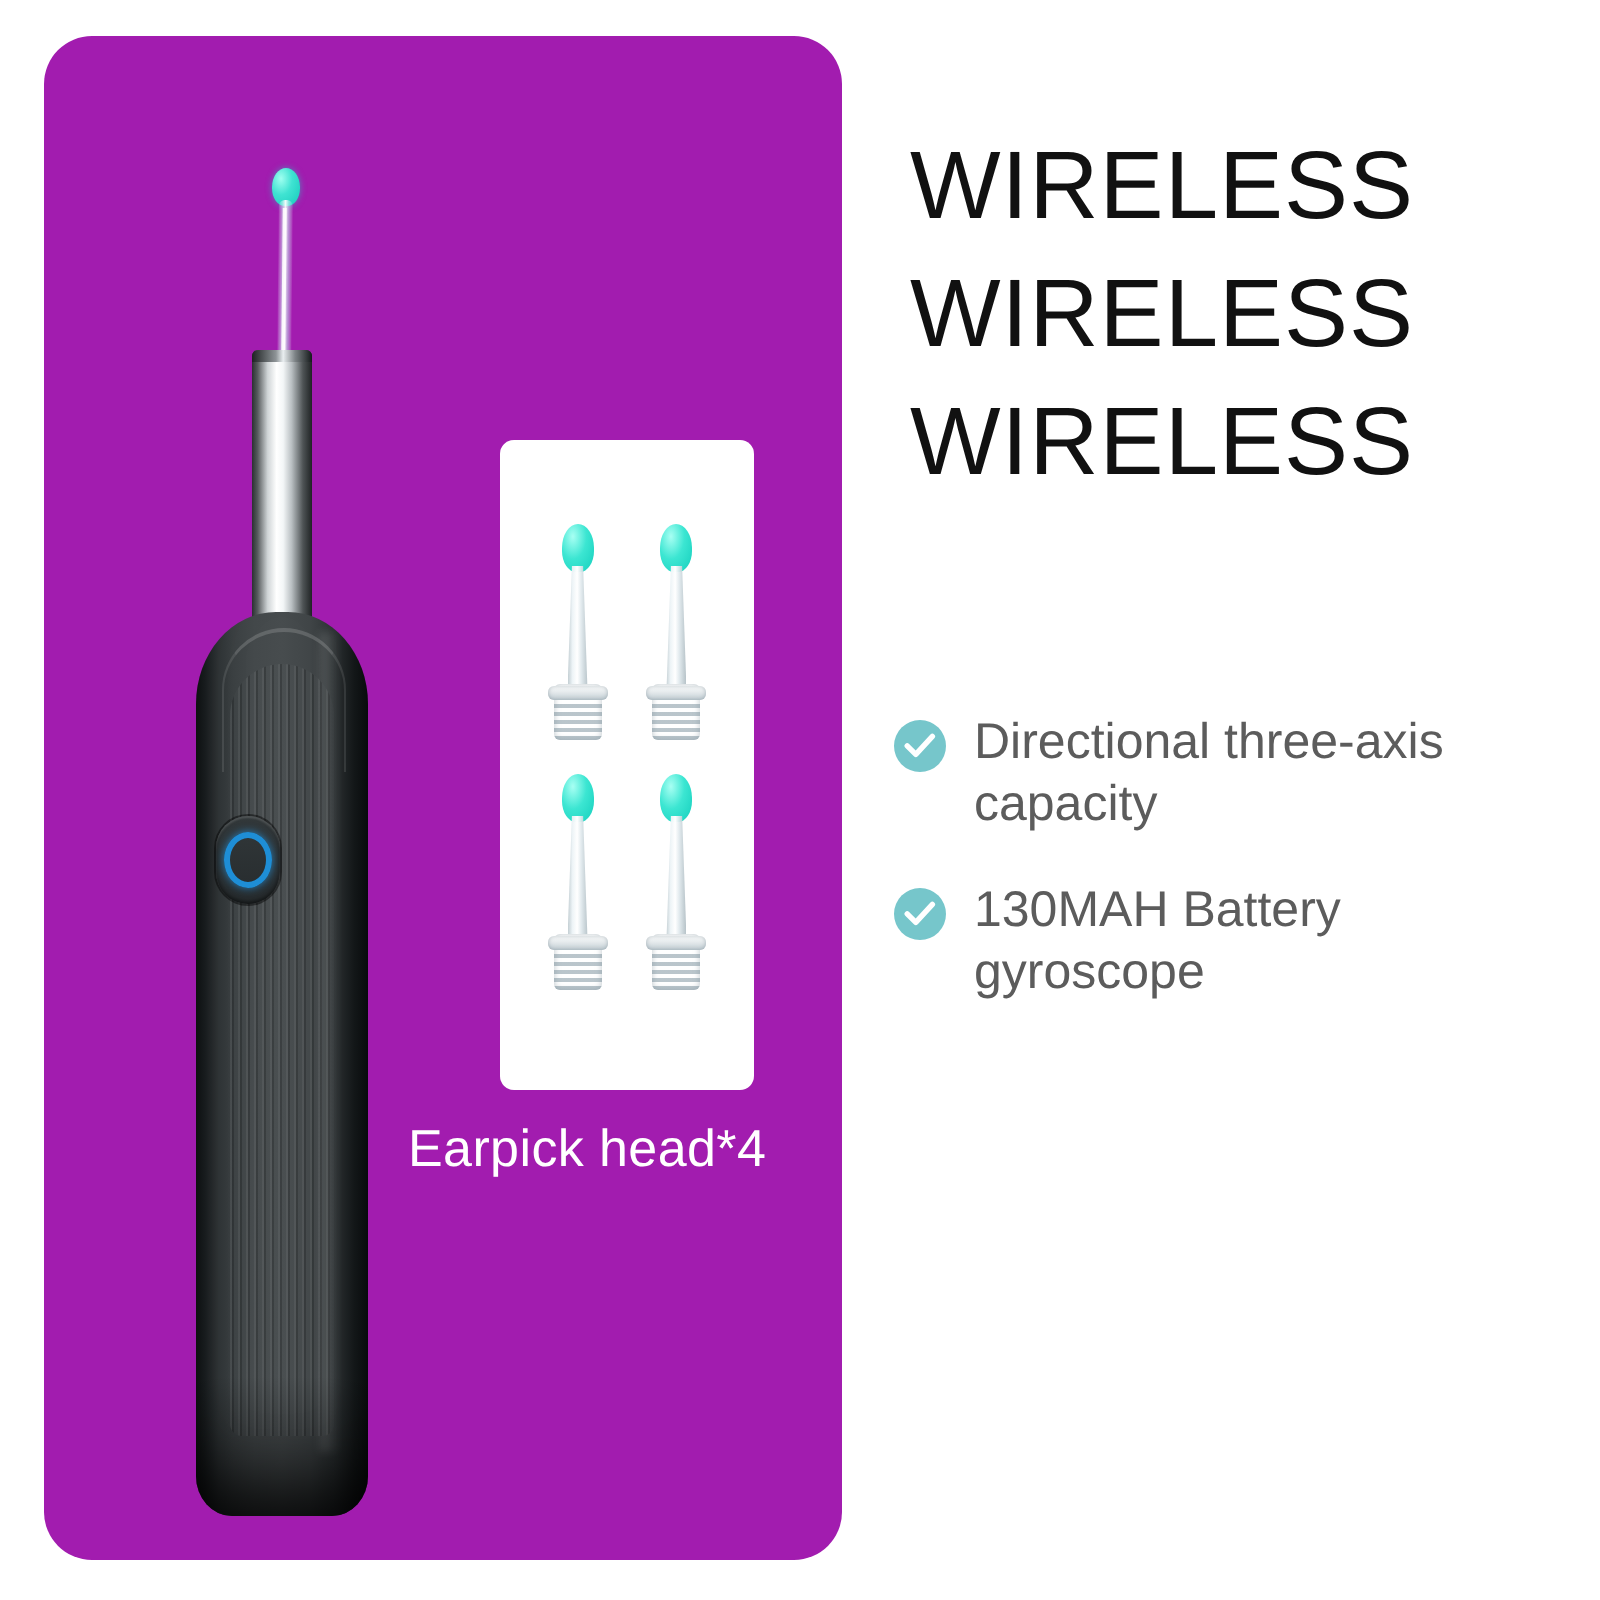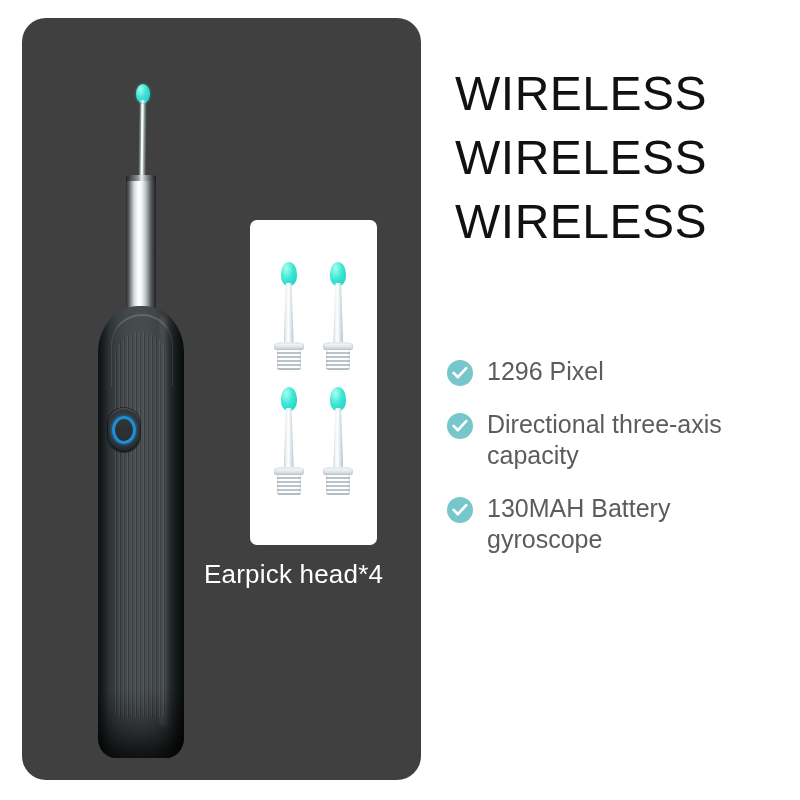--- a/index.html
+++ b/index.html
@@ -23,21 +23,21 @@
     background: #ffffff;
   }
 
   
   .teal-panel {
     position: absolute;
     left: 22px;
     top: 18px;
     width: 399px;
     height: 762px;
-    background: #404040;
+    background: #a21caf;
     border-radius: 24px;
   }
 
   
   .device {
     position: absolute;
     left: 60px;
     top: 50px;
     width: 140px;
     height: 700px;
@@ -400,28 +400,20 @@
   </div>
 
   <div class="headline">
     <span>WIRELESS</span>
     <span>WIRELESS</span>
     <span>WIRELESS</span>
   </div>
 
   <div class="features">
 
-    <div class="feature">
-      <span class="check-badge">
-        <svg width="16" height="14" viewBox="0 0 16 14" aria-hidden="true">
-          <path d="M1.6 6.9 L5.9 11.2 L14.2 2.2" fill="none" stroke="#ffffff" stroke-width="2.7" stroke-linecap="round" stroke-linejoin="round"></path>
-        </svg>
-      </span>
-      <span class="feature-text">1296 Pixel</span>
-    </div>
 
     <div class="feature">
       <span class="check-badge">
         <svg width="16" height="14" viewBox="0 0 16 14" aria-hidden="true">
           <path d="M1.6 6.9 L5.9 11.2 L14.2 2.2" fill="none" stroke="#ffffff" stroke-width="2.7" stroke-linecap="round" stroke-linejoin="round"></path>
         </svg>
       </span>
       <span class="feature-text">Directional three-axis capacity</span>
     </div>
 

